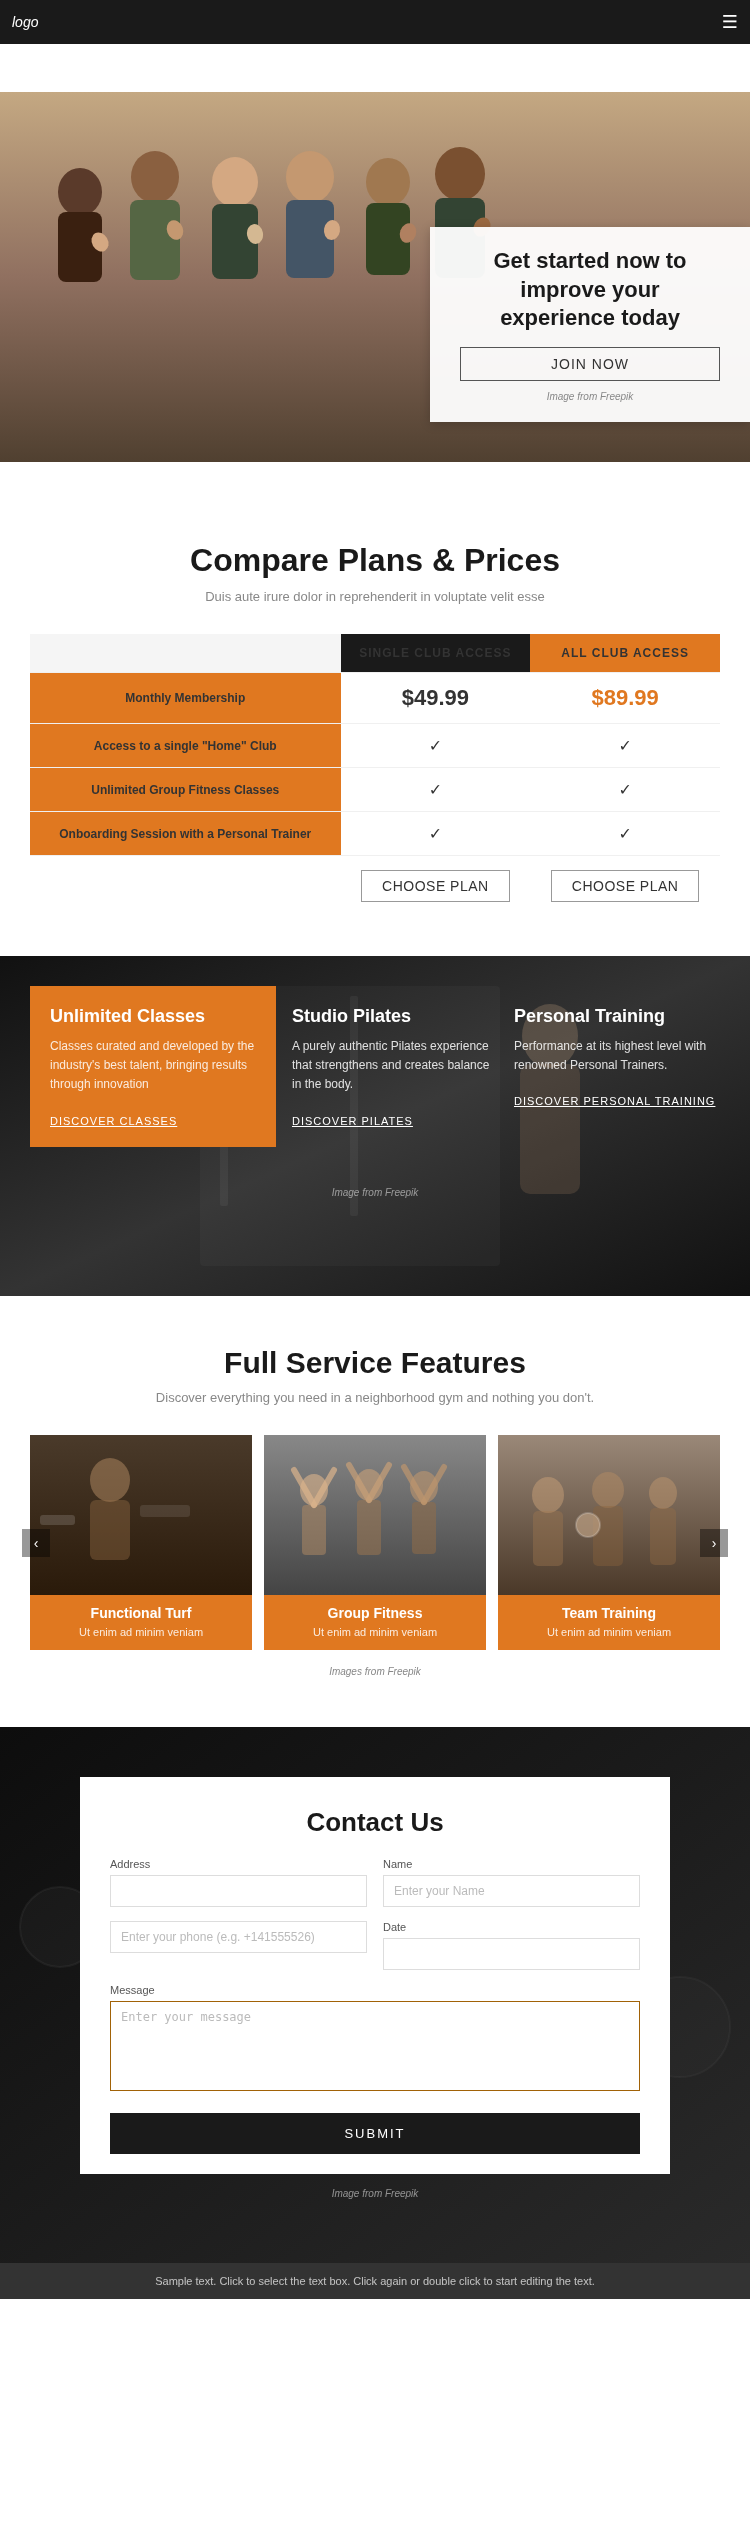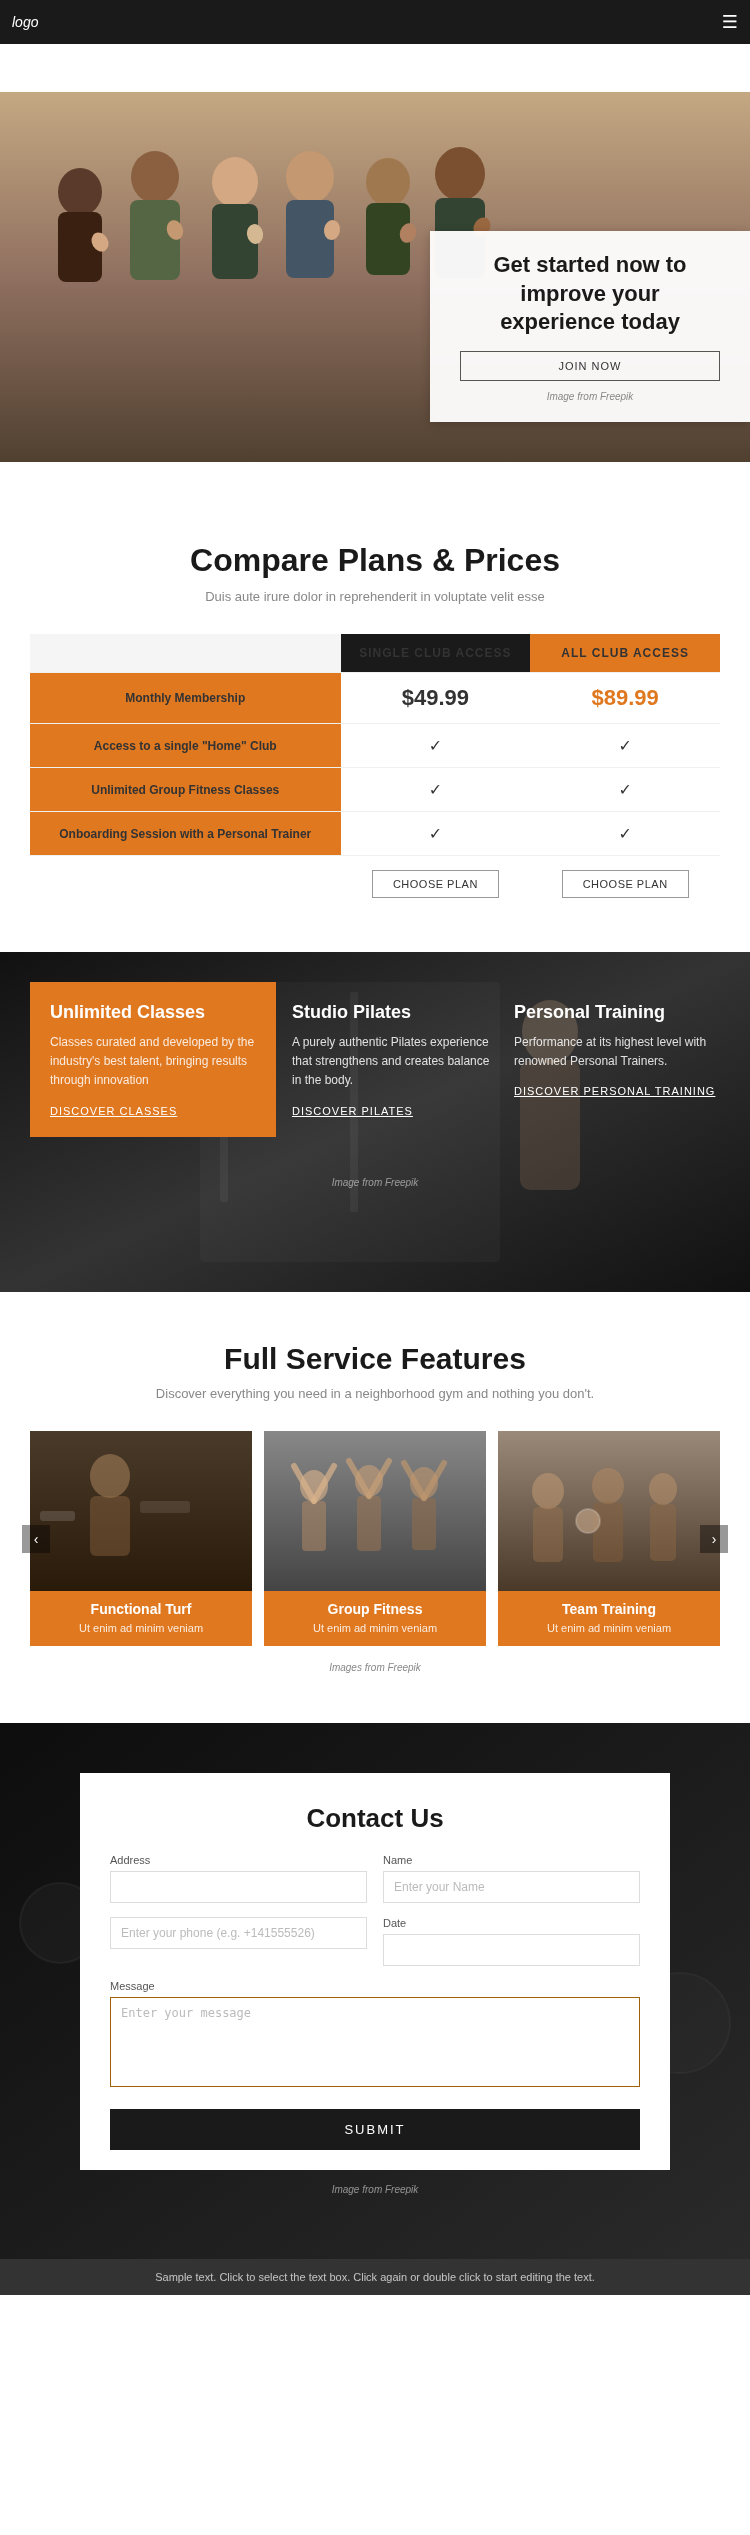--- a/index.html
+++ b/index.html
@@ -44,21 +44,21 @@
       font-size: 22px;
       font-weight: 900;
       color: #1a1a1a;
       line-height: 1.3;
       margin-bottom: 14px;
     }
     .hero-btn {
       border: 1px solid #555;
       background: transparent;
       padding: 8px 24px;
-      font-size: 11px;
+      font-size: 14px;
       letter-spacing: 1px;
       cursor: pointer;
       color: #333;
       margin-bottom: 10px;
       display: block;
       width: 100%;
     }
     .hero-credit {
       font-size: 10px;
       color: #888;
@@ -135,21 +135,21 @@
     }
     .plans-table .choose-row td {
       text-align: center;
       padding: 14px 10px;
       border-bottom: none;
     }
     .choose-btn {
       border: 1px solid #999;
       background: #fff;
       padding: 7px 20px;
-      font-size: 11px;
+      font-size: 14px;
       cursor: pointer;
       letter-spacing: 0.5px;
       color: #333;
     }
 
     
     .services-section {
       position: relative;
       background: #1a1a1a;
       padding: 0;
@@ -180,21 +180,21 @@
     .service-title {
       font-size: 18px;
       font-weight: 700;
       margin-bottom: 10px;
       color: #fff;
     }
     .service-desc {
       font-size: 12px;
       line-height: 1.6;
       color: rgba(255,255,255,0.85);
-      margin-bottom: 14px;
+      margin-bottom: 20px;
     }
     .service-link {
       font-size: 11px;
       color: #fff;
       text-decoration: underline;
       letter-spacing: 1px;
       cursor: pointer;
       text-transform: uppercase;
       display: block;
     }

